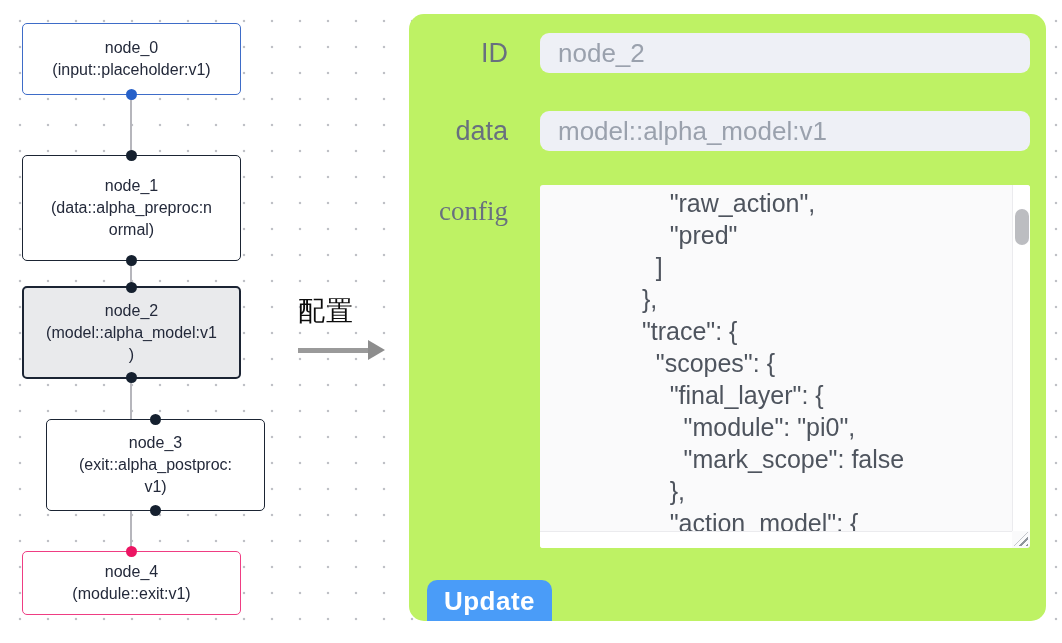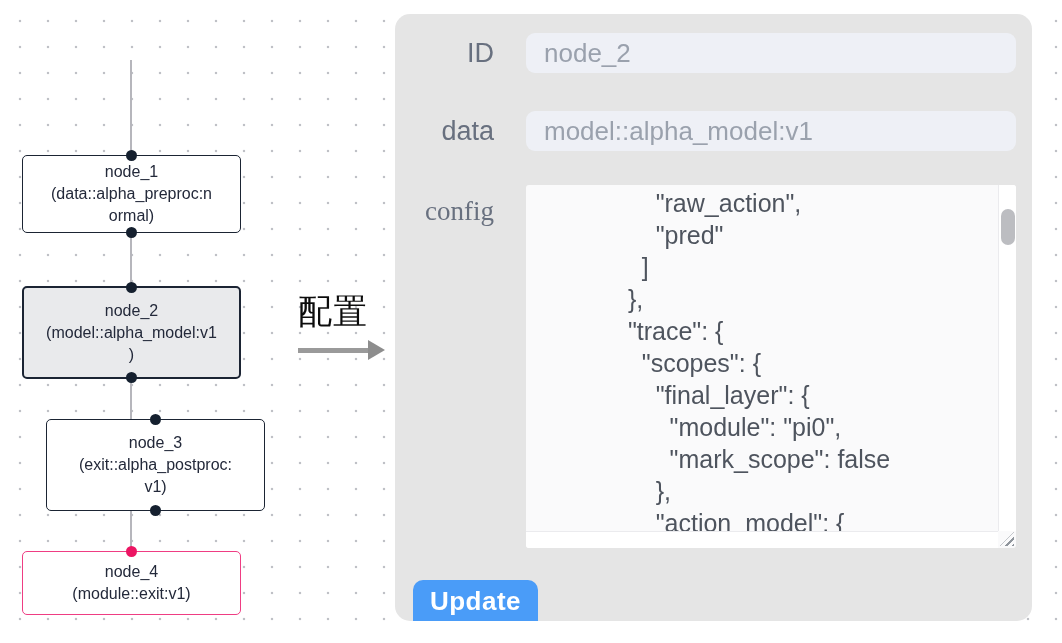--- a/index.html
+++ b/index.html
@@ -22,51 +22,51 @@
   }
   .node {
     position:absolute; left:22px; width:219px; z-index:1;
     background:#ffffff; border:1.5px solid #1b2433; border-radius:5px;
     display:flex; flex-direction:column; justify-content:center;
     text-align:center; color:#23293a;
     font-size:16px; line-height:22px;
   }
   .node-type { white-space:pre-line; }
   .node.input-node  { top:23px;  height:72px; border-color:#3e6cc8; }
-  .node.node-1      { top:155px; height:78px; }
+  .node.node-1      { top:155px; height:106px; }
   .node.selected    { top:286px; height:93px; background:#e9eaec; border-width:2.5px; }
   .node.node-3      { top:419px; height:92px;margin-left:24px; }
   .node.output-node { top:551px; height:64px; border-color:#ef3d83; }
   .handle {
     position:absolute; left:50%; width:11px; height:11px; margin-left:-5.5px;
     border-radius:50%; background:#15202f; z-index:2;
   }
   .handle.top    { top:-6px; }
   .handle.bottom { bottom:-6px; }
   .handle.blue { background:#2660c9; }
   .handle.pink { background:#ec1563; }
 
   
   .transition { position:absolute; left:292px; top:293px; width:100px; z-index:1; }
   .transition-label {
-    color:#0c0c0c; font-size:34px; line-height:36px; text-align:left;
+    color:#0c0c0c; font-size:27px; line-height:36px; text-align:left;
     padding-left:6px; letter-spacing:1px;
   }
   .arrow-right-icon { position:relative; margin-top:11px; height:20px; }
   .arrow-shaft { position:absolute; left:6px; top:8px; width:72px; height:5px; background:#9a9a9a; }
   .arrow-head {
     position:absolute; left:76px; top:0; width:0; height:0;
     border-top:10px solid transparent; border-bottom:10px solid transparent;
     border-left:17px solid #8d8d8d;
   }
 
   
   .config-panel {
-    position:absolute; left:395px; top:14px; width:637px; height:607px;
-    background:#e5e5e5; border-radius:15px; overflow:hidden; z-index:3;
+    position:absolute; left:409px; top:14px; width:637px; height:607px;
+    background:#bef264; border-radius:15px; overflow:hidden; z-index:3;
   }
   .field-label {
     position:absolute; left:0; width:99px; text-align:right;
     color:#68707f; font-size:27px; line-height:40px;
   }
   .label-id     { top:19px; }
   .label-type   { top:97px; }
   .label-config { top:177px;font-family:Liberation Serif, serif; }
   .panel-input {
     position:absolute; left:131px; width:490px; height:40px;
@@ -111,20 +111,25 @@
     letter-spacing:.5px; cursor:pointer;
   }
 </style>
 </head>
 <body>
 
 <div class="screen">
 
   <div class="flow-edge"></div>
 
+  <div class="node input-node">
+    <div>node_0</div>
+    <div class="node-type">(input::placeholder:v1)</div>
+    <span class="handle bottom blue"></span>
+  </div>
 
   <div class="node node-1">
     <div>node_1</div>
     <div class="node-type">(data::alpha_preproc:n
 ormal)</div>
     <span class="handle top"></span>
     <span class="handle bottom"></span>
   </div>
 
   <div class="node selected">

